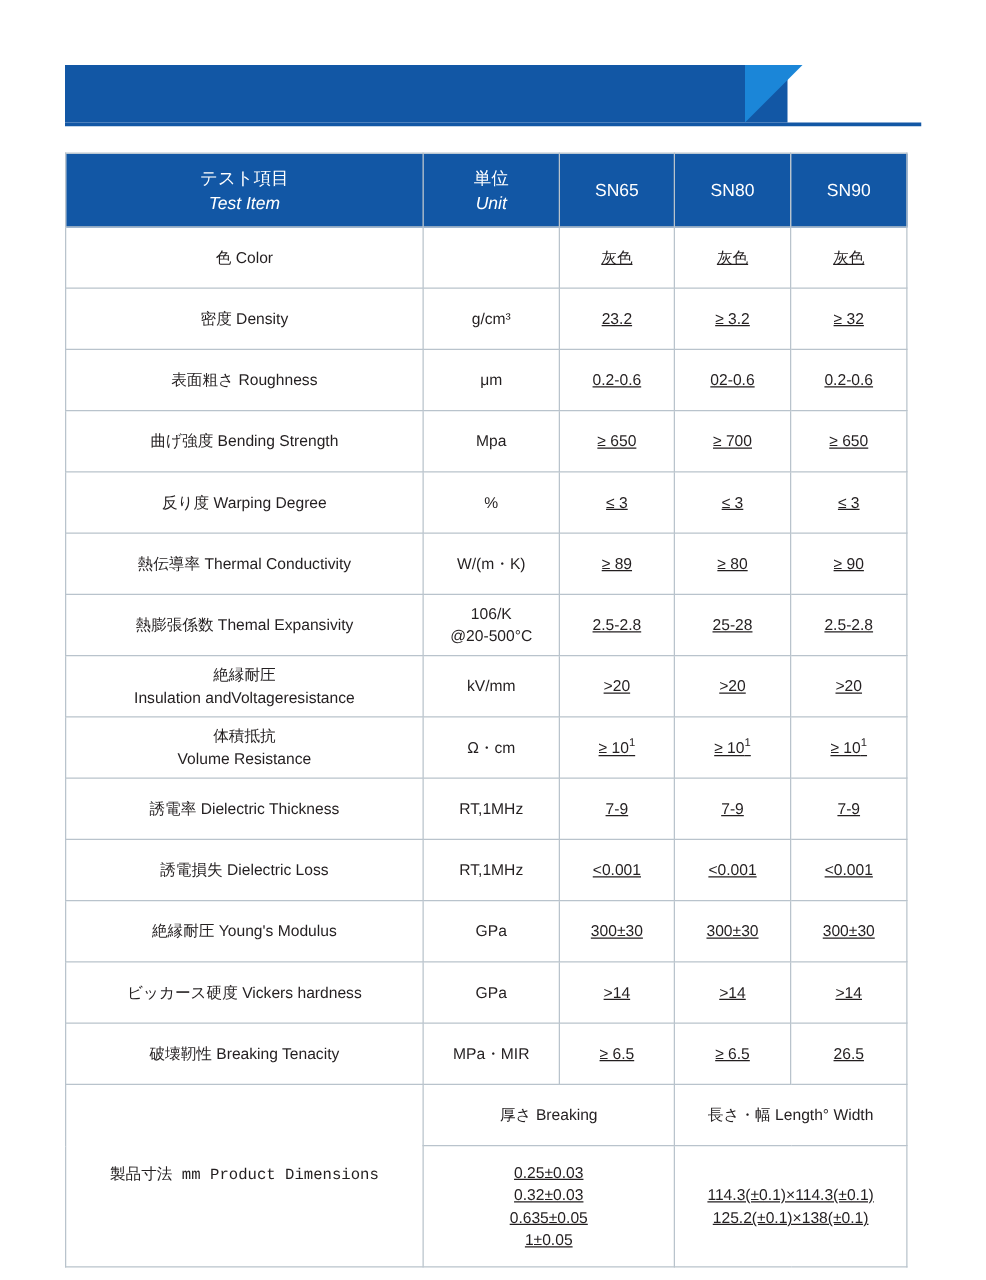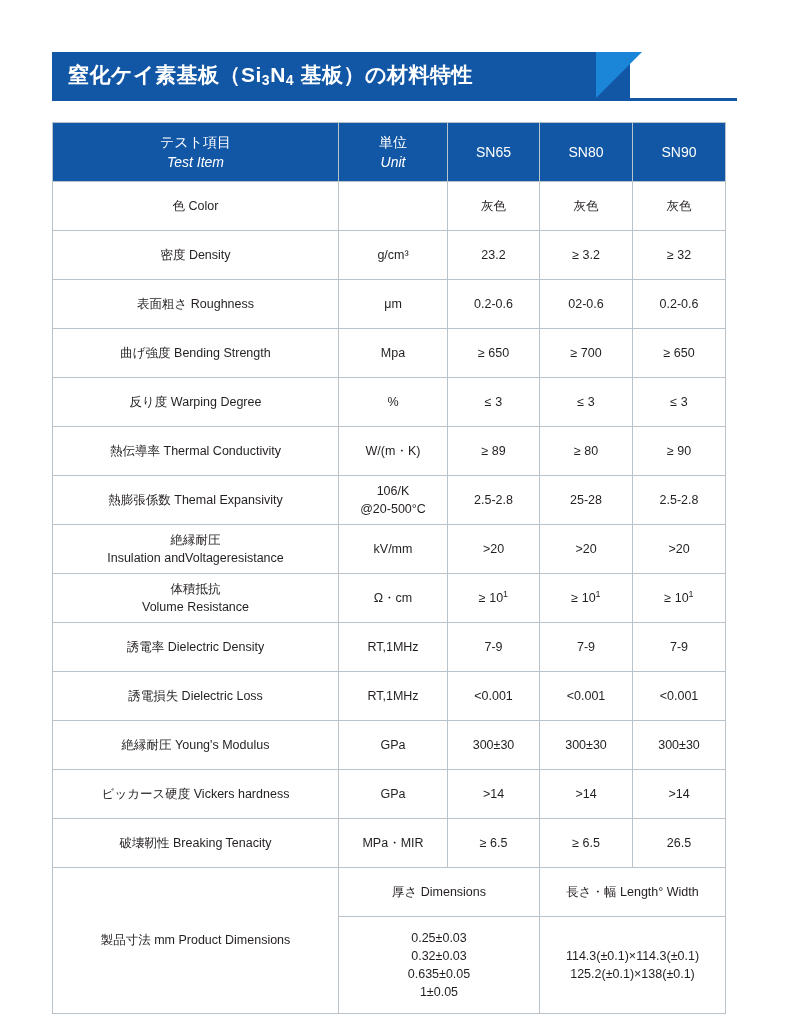--- a/index.html
+++ b/index.html
@@ -94,44 +94,41 @@
   }
   thead th.sub-head {
     font-size: 14px;
   }
   thead .jp { display: block; }
   thead .en { display: block; font-style: italic; }
 
   tbody td { height: 48px; }
   td.item { font-size: 12.5px; }
   td.unit { font-size: 12px; }
-  td.val { font-size: 12.5px; }
+  td.val { font-size: 12.5px; text-decoration: underline; }
   td.two-line .l { display: block; }
 
   sup.supscript {
     font-size: 9px;
     vertical-align: super;
   }
 
   
-  td.dim-label { font-size: 12.5px; }
+  td.dim-label { font-size: 12.5px; font-family: Liberation Mono, monospace; }
   td.dim-sub { height: 48px; font-size: 12.5px; }
   td.dim-values { height: 96px; font-size: 12.5px; }
-  td.dim-values .l { display: block; }
+  td.dim-values .l { display: block; text-decoration: underline; }
 </style>
 </head>
 <body>
 
 <div class="header-wrap">
   <div class="header-bar"></div>
   <div class="header-accent"></div>
   <div class="header-underline"></div>
-  <div class="header-title">
-    窒化ケイ素基板（Si<sub>3</sub>N<sub>4</sub> 基板）の材料特性
-  </div>
 </div>
 
 <div class="table-wrap">
   <table class="spec">
     <colgroup>
       <col style="width:286px">
       <col style="width:109px">
       <col style="width:92px">
       <col style="width:93px">
       <col style="width:93px">
@@ -228,21 +225,21 @@
           <span class="l">体積抵抗</span>
           <span class="l">Volume Resistance</span>
         </td>
         <td class="unit">Ω・cm</td>
         <td class="val"><span>≥ 10</span><sup class="supscript">1</sup></td>
         <td class="val"><span>≥ 10</span><sup class="supscript">1</sup></td>
         <td class="val"><span>≥ 10</span><sup class="supscript">1</sup></td>
       </tr>
 
       <tr>
-        <td class="item">誘電率 Dielectric Density</td>
+        <td class="item">誘電率 Dielectric Thickness</td>
         <td class="unit">RT,1MHz</td>
         <td class="val">7-9</td>
         <td class="val">7-9</td>
         <td class="val">7-9</td>
       </tr>
 
       <tr>
         <td class="item">誘電損失 Dielectric Loss</td>
         <td class="unit">RT,1MHz</td>
         <td class="val">&lt;0.001</td>
@@ -272,21 +269,21 @@
         <td class="val">≥ 6.5</td>
         <td class="val">≥ 6.5</td>
         <td class="val">26.5</td>
       </tr>
 
       <tr>
         <td class="dim-label" rowspan="2">
           <span class="l">製品寸法 mm</span>
           <span class="l">Product Dimensions</span>
         </td>
-        <td class="dim-sub" colspan="2">厚さ Dimensions</td>
+        <td class="dim-sub" colspan="2">厚さ Breaking</td>
         <td class="dim-sub" colspan="2">長さ・幅 Length° Width</td>
       </tr>
       <tr>
         <td class="dim-values" colspan="2">
           <span class="l">0.25±0.03</span>
           <span class="l">0.32±0.03</span>
           <span class="l">0.635±0.05</span>
           <span class="l">1±0.05</span>
         </td>
         <td class="dim-values" colspan="2">

